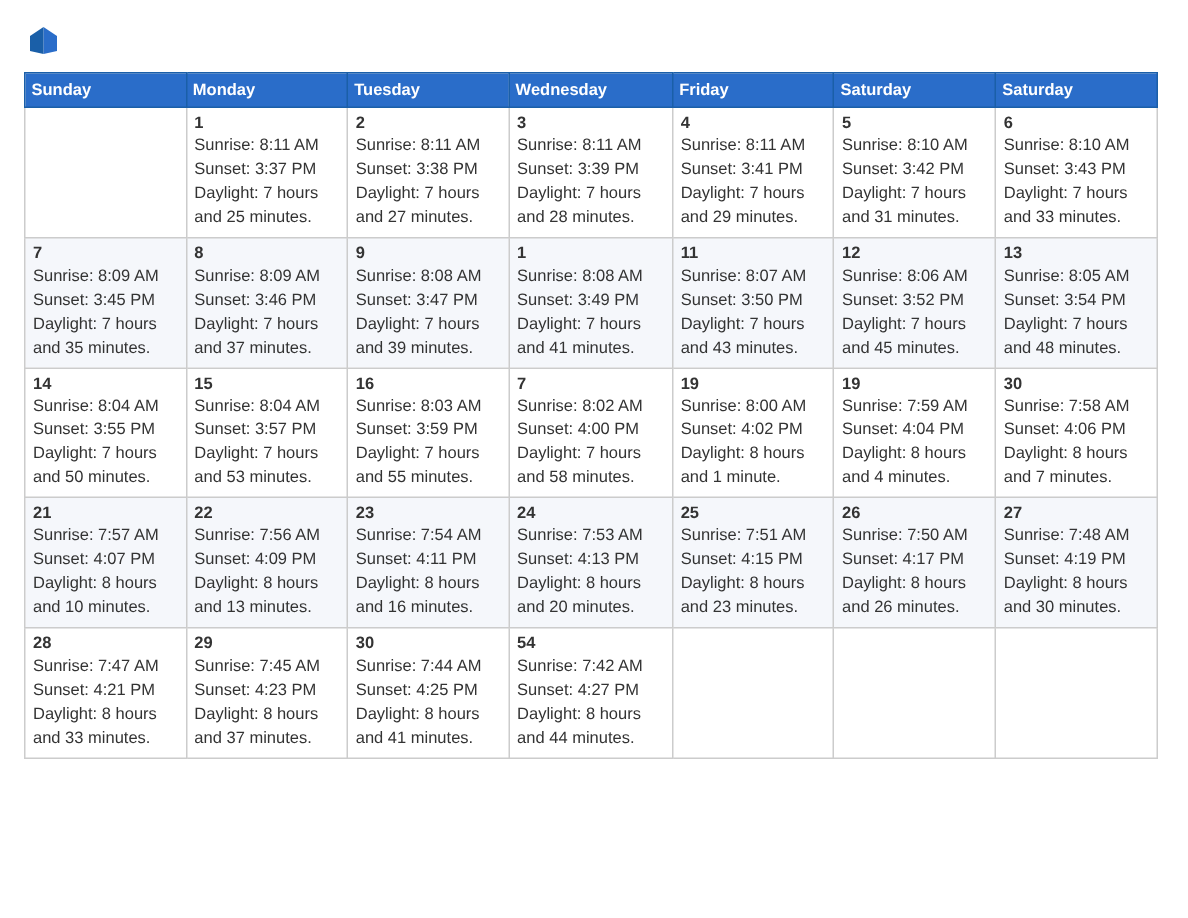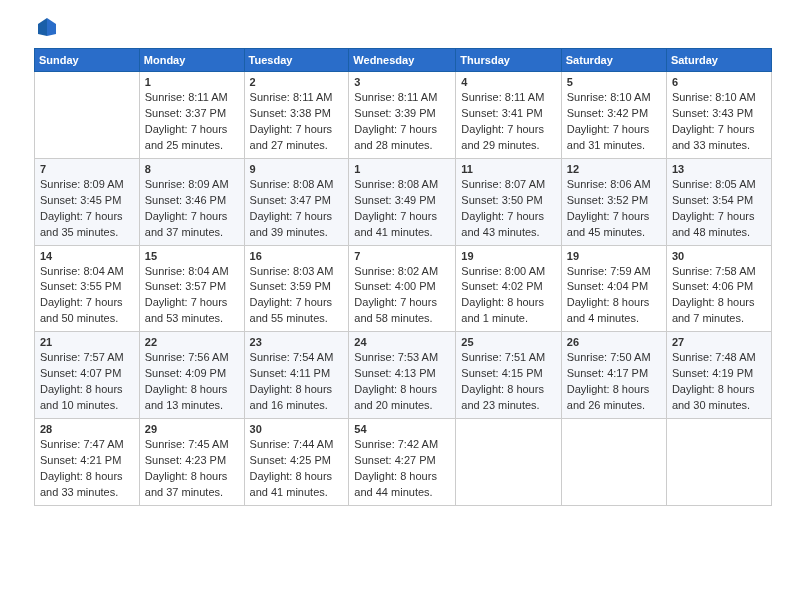--- a/index.html
+++ b/index.html
@@ -6,21 +6,21 @@
     body {
       font-family: Arial, sans-serif;
       background: #fff;
       width: 792px;
       height: 612px;
       overflow: hidden;
     }
     .page {
       width: 792px;
       height: 612px;
-      padding: 16px 20px 12px 34px;
+      padding: 16px 20px 12px 16px;
       background: #fff;
     }
     .header {
       display: flex;
       justify-content: space-between;
       align-items: flex-start;
       margin-bottom: 10px;
     }
     .logo {
       display: flex;
@@ -122,21 +122,21 @@
     </div>
   </div>
 
   <table class="calendar">
     <thead>
       <tr>
       <th>Sunday</th>
           <th>Monday</th>
           <th>Tuesday</th>
           <th>Wednesday</th>
-          <th>Thursday</th>
+          <th>Friday</th>
           <th>Saturday</th>
           <th>Saturday</th>
         </tr>
     </thead>
     <tbody id="calendar-body">
     <tr>
           <td class="empty-cell"></td>
           <td>
             <span class="day-num">1</span>
             <div class="day-info">Sunrise: 8:11 AM<br>Sunset: 3:37 PM<br>Daylight: 7 hours<br>and 25 minutes.</div>

